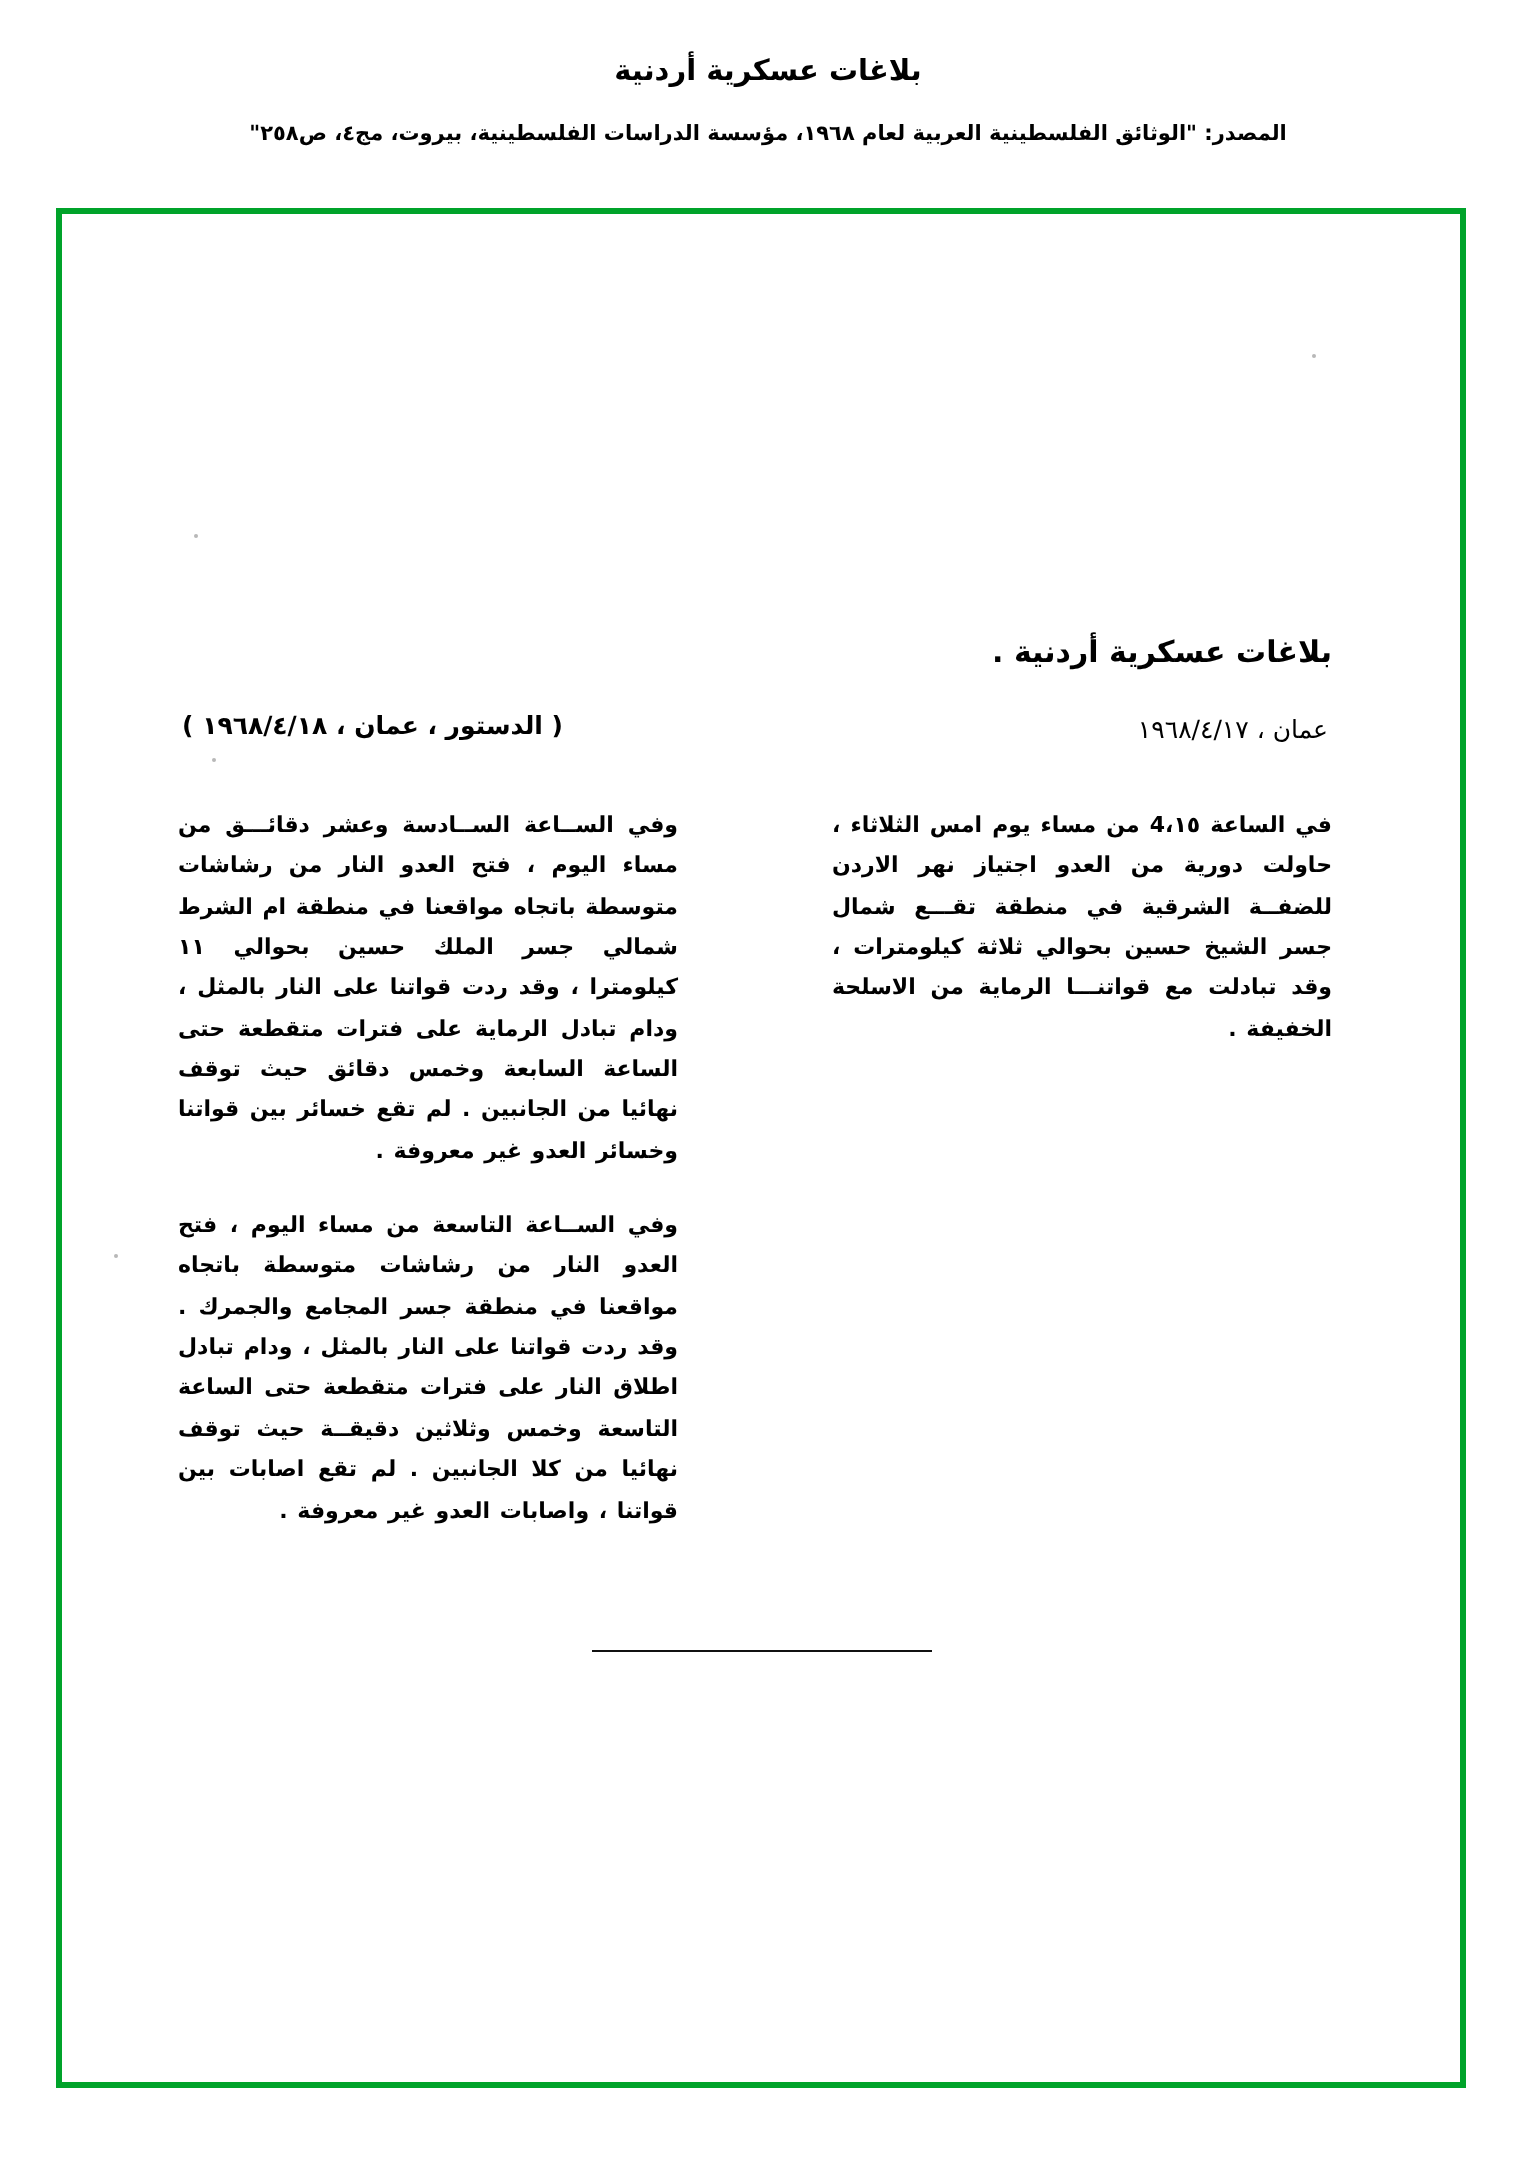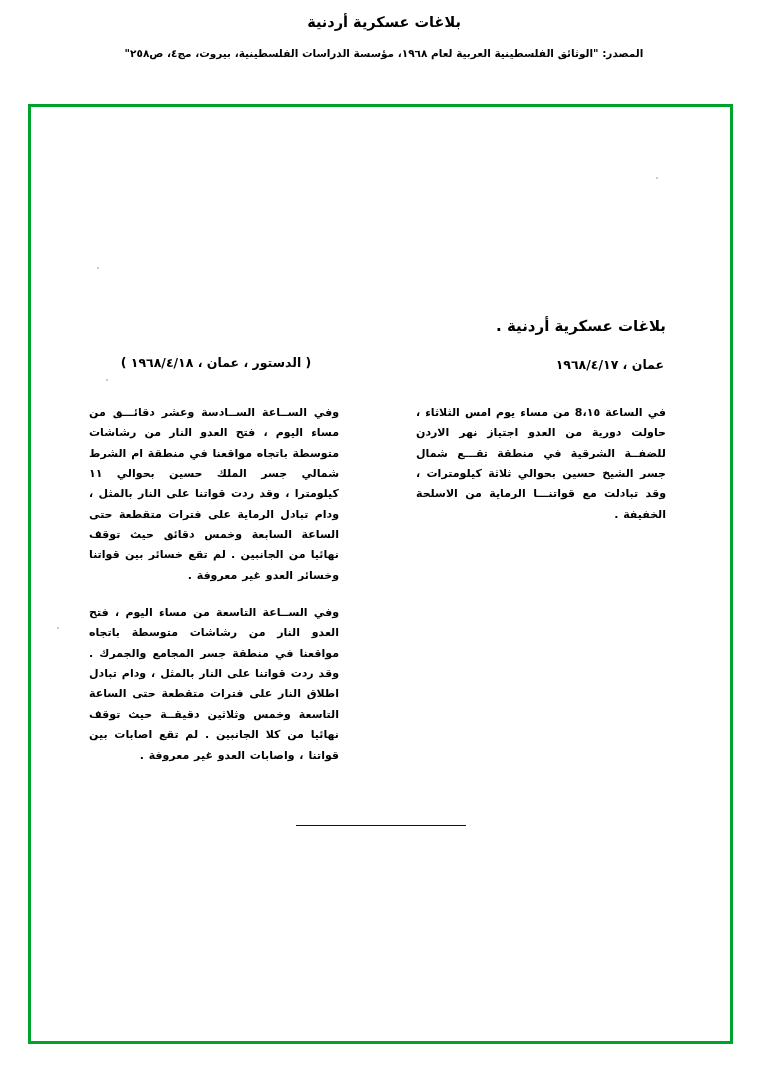--- a/index.html
+++ b/index.html
@@ -18,20 +18,21 @@
 
   .page-header {
     text-align: center;
     padding-top: 12px;
   }
   .header-title {
     font-size: 14.5px;
     font-weight: bold;
     letter-spacing: 0.2px;
     line-height: 1.4;
+    margin-top: 14px;
   }
   .header-source {
     font-size: 10.5px;
     font-weight: bold;
     margin-top: 14px;
     line-height: 1.4;
   }
 
   .doc-frame {
     position: absolute;
@@ -61,21 +62,21 @@
     font-size: 15px;
     font-weight: bold;
     letter-spacing: 0.3px;
   }
 
   .doc-datetime {
     position: absolute;
     top: 250px;
     right: 66px;
     font-size: 12.5px;
-    font-weight: bold;
+    font-weight: normal;
     direction: rtl;
   }
 
   .col-right {
     position: absolute;
     top: 296px;
     right: 64px;
     width: 250px;
     text-align: justify;
   }
@@ -85,21 +86,21 @@
     left: 58px;
     width: 250px;
     text-align: justify;
   }
 
   .source-line {
     position: absolute;
     top: 248px;
     left: 60px;
     width: 250px;
-    text-align: center;
+    text-align: left;
     font-size: 12.5px;
     font-weight: bold;
     direction: rtl;
   }
 
   .para {
     font-size: 11px;
     line-height: 1.85;
     font-weight: bold;
     margin: 0 0 17px 0;
@@ -142,21 +143,21 @@
     <div class="speck" style="top:70px; right:72px;"></div>
     <div class="speck" style="top:160px; left:66px;"></div>
     <div class="speck" style="top:272px; left:75px;"></div>
     <div class="speck" style="top:520px; left:26px;"></div>
 
     <div class="doc-title">بلاغات عسكرية أردنية .</div>
     <div class="doc-datetime">عمان ، ١٩٦٨/٤/١٧</div>
     <div class="source-line">( الدستور ، عمان ، ١٩٦٨/٤/١٨ )</div>
 
     <div class="col-right">
-      <p class="para">في الساعة 8،١٥ من مساء يوم امس الثلاثاء ، حاولت دورية من العدو اجتياز نهر الاردن للضفــة الشرقية في منطقة تقـــع شمال جسر الشيخ حسين بحوالي ثلاثة كيلومترات ، وقد تبادلت مع قواتنـــا الرماية من الاسلحة الخفيفة .</p>
+      <p class="para">في الساعة 4،١٥ من مساء يوم امس الثلاثاء ، حاولت دورية من العدو اجتياز نهر الاردن للضفــة الشرقية في منطقة تقـــع شمال جسر الشيخ حسين بحوالي ثلاثة كيلومترات ، وقد تبادلت مع قواتنـــا الرماية من الاسلحة الخفيفة .</p>
     </div>
 
     <div class="col-left">
       <p class="para">وفي الســاعة الســادسة وعشر دقائـــق من مساء اليوم ، فتح العدو النار من رشاشات متوسطة باتجاه مواقعنا في منطقة ام الشرط شمالي جسر الملك حسين بحوالي ١١ كيلومترا ، وقد ردت قواتنا على النار بالمثل ، ودام تبادل الرماية على فترات متقطعة حتى الساعة السابعة وخمس دقائق حيث توقف نهائيا من الجانبين . لم تقع خسائر بين قواتنا وخسائر العدو غير معروفة .</p>
       <p class="para">وفي الســاعة التاسعة من مساء اليوم ، فتح العدو النار من رشاشات متوسطة باتجاه مواقعنا في منطقة جسر المجامع والجمرك . وقد ردت قواتنا على النار بالمثل ، ودام تبادل اطلاق النار على فترات متقطعة حتى الساعة التاسعة وخمس وثلاثين دقيقــة حيث توقف نهائيا من كلا الجانبين . لم تقع اصابات بين قواتنا ، واصابات العدو غير معروفة .</p>
     </div>
 
     <div class="rule"></div>
   </div>
 </div>

